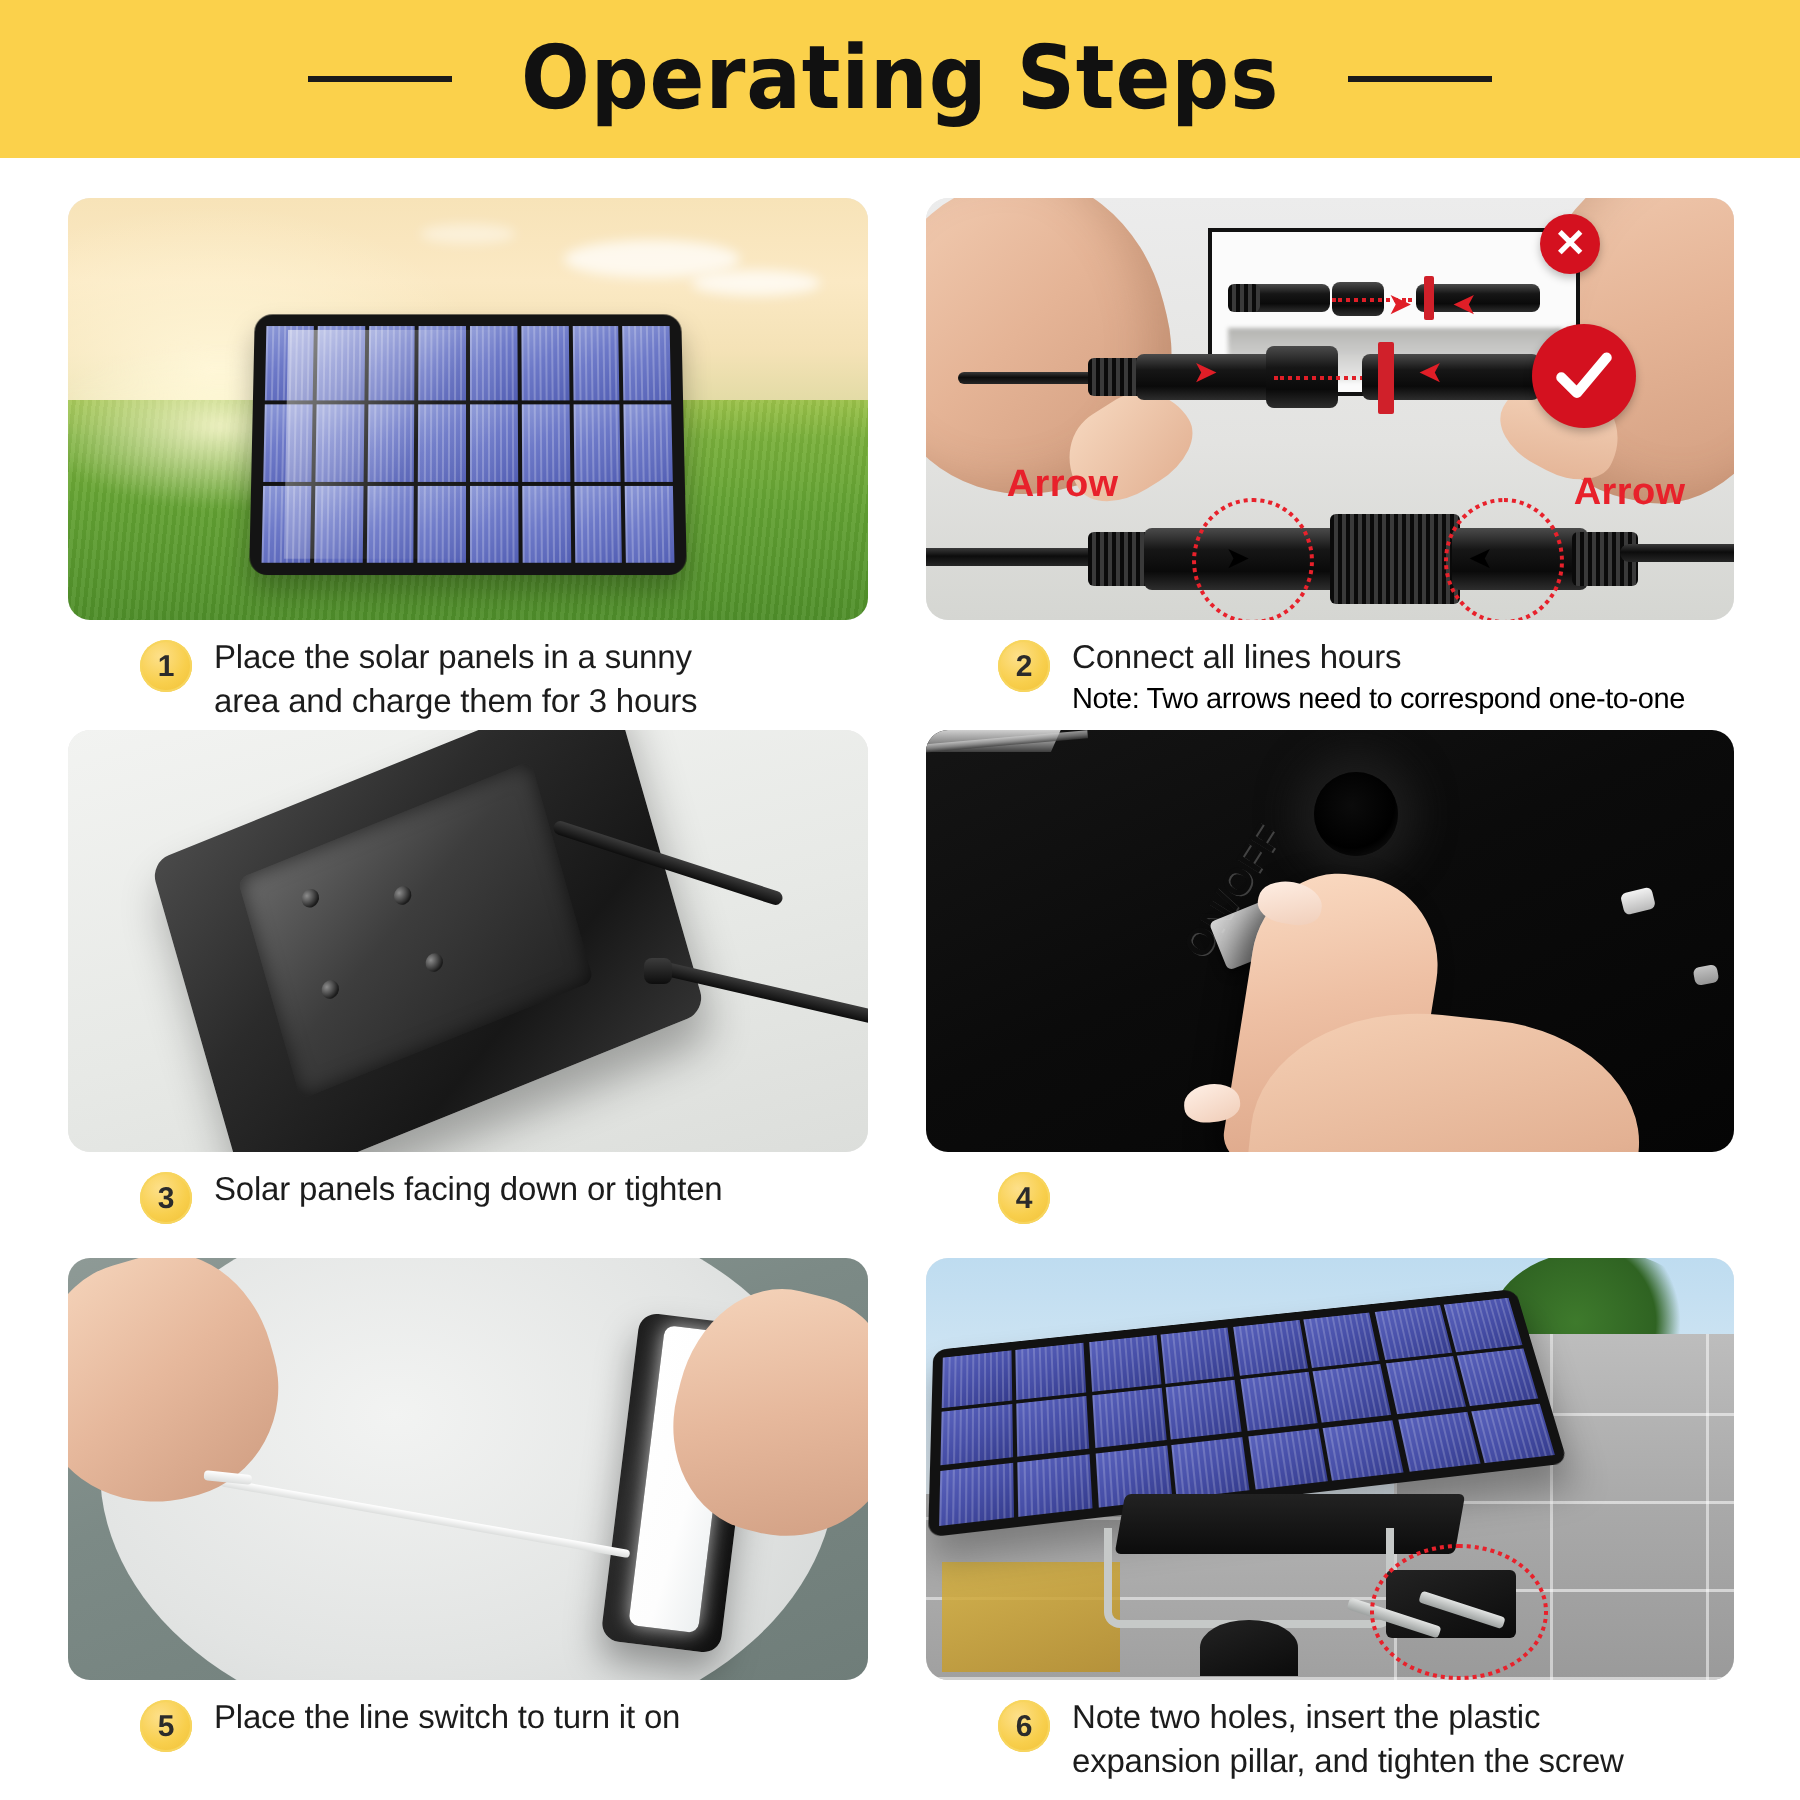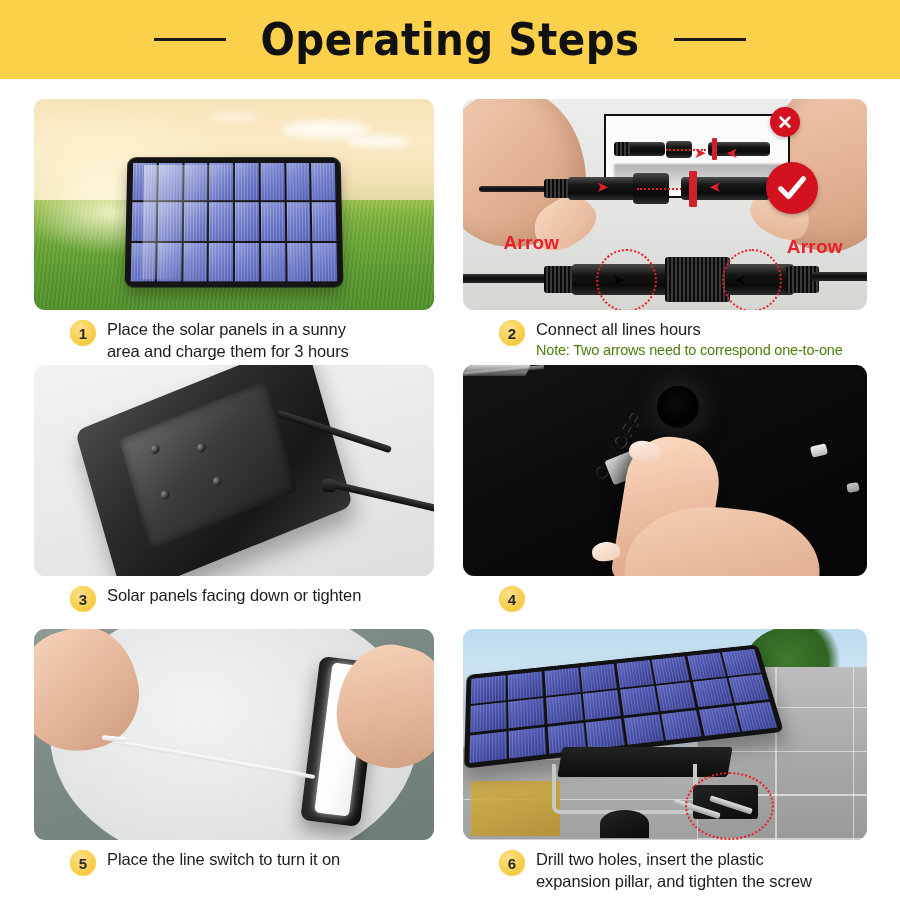--- a/index.html
+++ b/index.html
@@ -93,21 +93,21 @@
   .cap-text { min-width: 0; }
   .cap-line {
     font-size: 16.5px;
     color: #1c1c1c;
     line-height: 1.33;
     letter-spacing: -0.1px;
     white-space: nowrap;
   }
   .cap-note {
     font-size: 14.5px;
-    color: #4d7c0f;
+    color: #000000;
     line-height: 1.3;
     letter-spacing: -0.2px;
     white-space: nowrap;
   }
 
   
   .p1-sky {
     position: absolute; left: 0; top: 0; width: 100%; height: 52%;
     background:
       radial-gradient(ellipse 55% 120% at 18% 78%, #fff6d8 0%, rgba(255,246,216,0) 62%),
@@ -727,19 +727,19 @@
       <div class="p6-bracket" style="left:22%;top:64%;width:34%;height:22%;border-radius:0 0 8px 8px;"></div>
       <div class="p6-blackblock" style="left:57%;top:74%;width:16%;height:16%;"></div>
       <div class="p6-screw" style="left:52%;top:84%;width:12%;height:6px;"></div>
       <div class="p6-screw" style="left:61%;top:82%;width:11%;height:6px;"></div>
       <div class="dotted-circle" style="left:55%;top:68%;width:21%;height:30%;"></div>
       <div class="p6-blackblock" style="left:34%;top:86%;width:12%;height:13%;border-radius:50% 50% 0 0;"></div>
     </div>
     <div class="caption">
       <div class="badge">6</div>
       <div class="cap-text">
-        <div class="cap-line">Drill two holes, insert the plastic</div>
+        <div class="cap-line">Note two holes, insert the plastic</div>
         <div class="cap-line">expansion pillar, and tighten the screw</div>
       </div>
     </div>
   </div>
 
 </div>
 
 </body></html>

